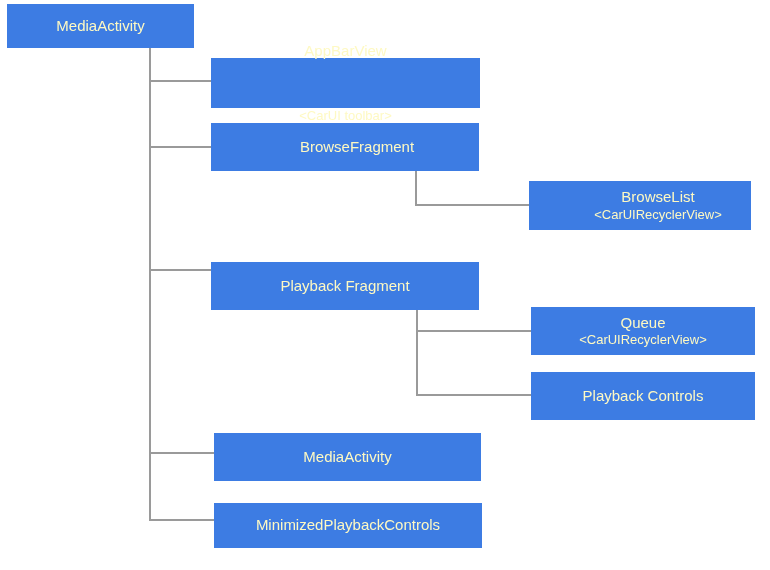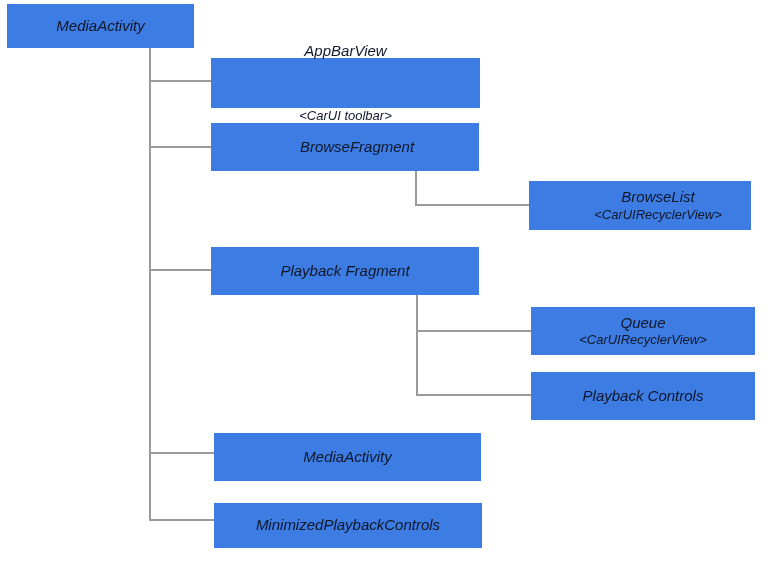--- a/index.html
+++ b/index.html
@@ -7,42 +7,41 @@
     position: relative;
     width: 770px;
     height: 570px;
     background: #ffffff;
     font-family: "Liberation Sans", "DejaVu Sans", sans-serif;
     overflow: hidden;
   }
   .node {
     position: absolute;
     background: #3d7ce3;
-    color: #0f172a;
+    color: #fef9c3;
     display: flex;
     flex-direction: column;
     align-items: center;
     justify-content: center;
     text-align: center;
     line-height: 1.25;
     box-sizing: border-box;
-    font-style: italic;
   }
   .node .label { font-size: 15px; }
   .node .sublabel { font-size: 13px; }
   .conn {
     position: absolute;
     background: #9a9a9a;
   }
   
   #n-media-activity            { left: 7px;   top: 4px;   width: 187px; height: 44px; }
   #n-app-bar-view              { left: 211px; top: 58px;  width: 269px; height: 50px; gap: 48px; }
   #n-browse-fragment           { left: 211px; top: 123px; width: 268px; height: 48px; padding-left: 24px; }
   #n-browse-list               { left: 529px; top: 181px; width: 222px; height: 49px; padding-left: 36px; }
-  #n-playback-fragment         { left: 211px; top: 247px; width: 268px; height: 48px; }
+  #n-playback-fragment         { left: 211px; top: 262px; width: 268px; height: 48px; }
   #n-queue                     { left: 531px; top: 307px; width: 224px; height: 48px; }
   #n-playback-controls         { left: 531px; top: 372px; width: 224px; height: 48px; }
   #n-error-fragment            { left: 214px; top: 433px; width: 267px; height: 48px; }
   #n-minimized-playback-controls { left: 214px; top: 503px; width: 268px; height: 45px; }
   
   #c-trunk            { left: 149px; top: 48px;  width: 2px;   height: 473px; }
   #c-appbar-h         { left: 149px; top: 80px;  width: 62px;  height: 2px; }
   #c-browsefrag-h     { left: 149px; top: 146px; width: 62px;  height: 2px; }
   #c-playbackfrag-h   { left: 149px; top: 269px; width: 62px;  height: 2px; }
   #c-errorfrag-h      { left: 149px; top: 452px; width: 65px;  height: 2px; }

